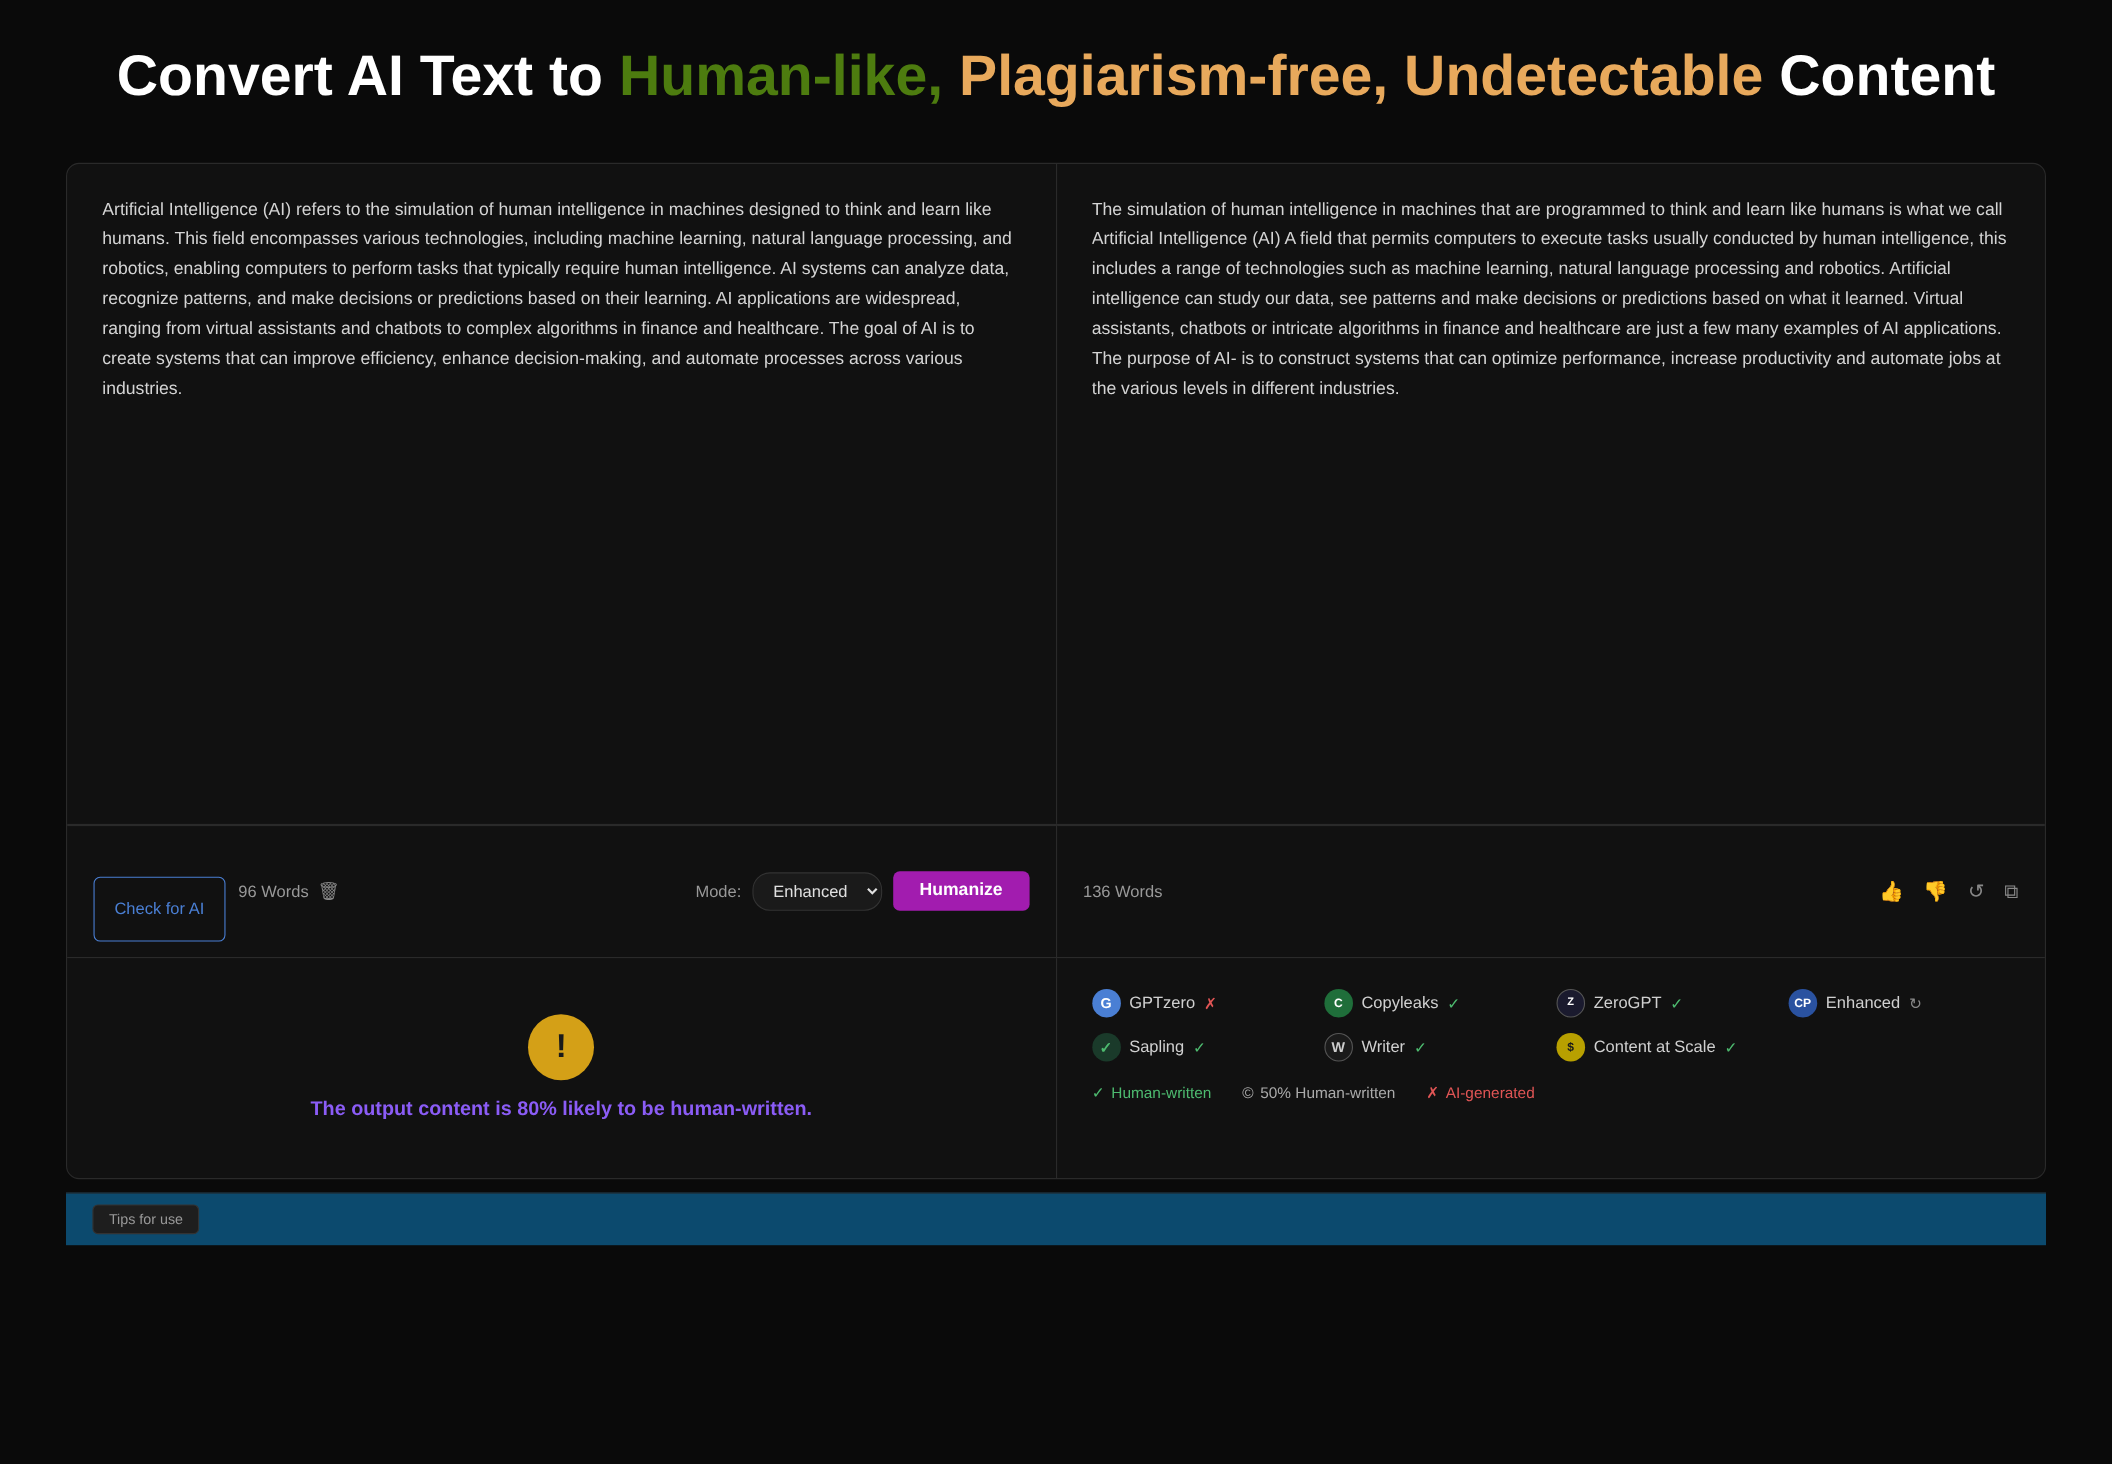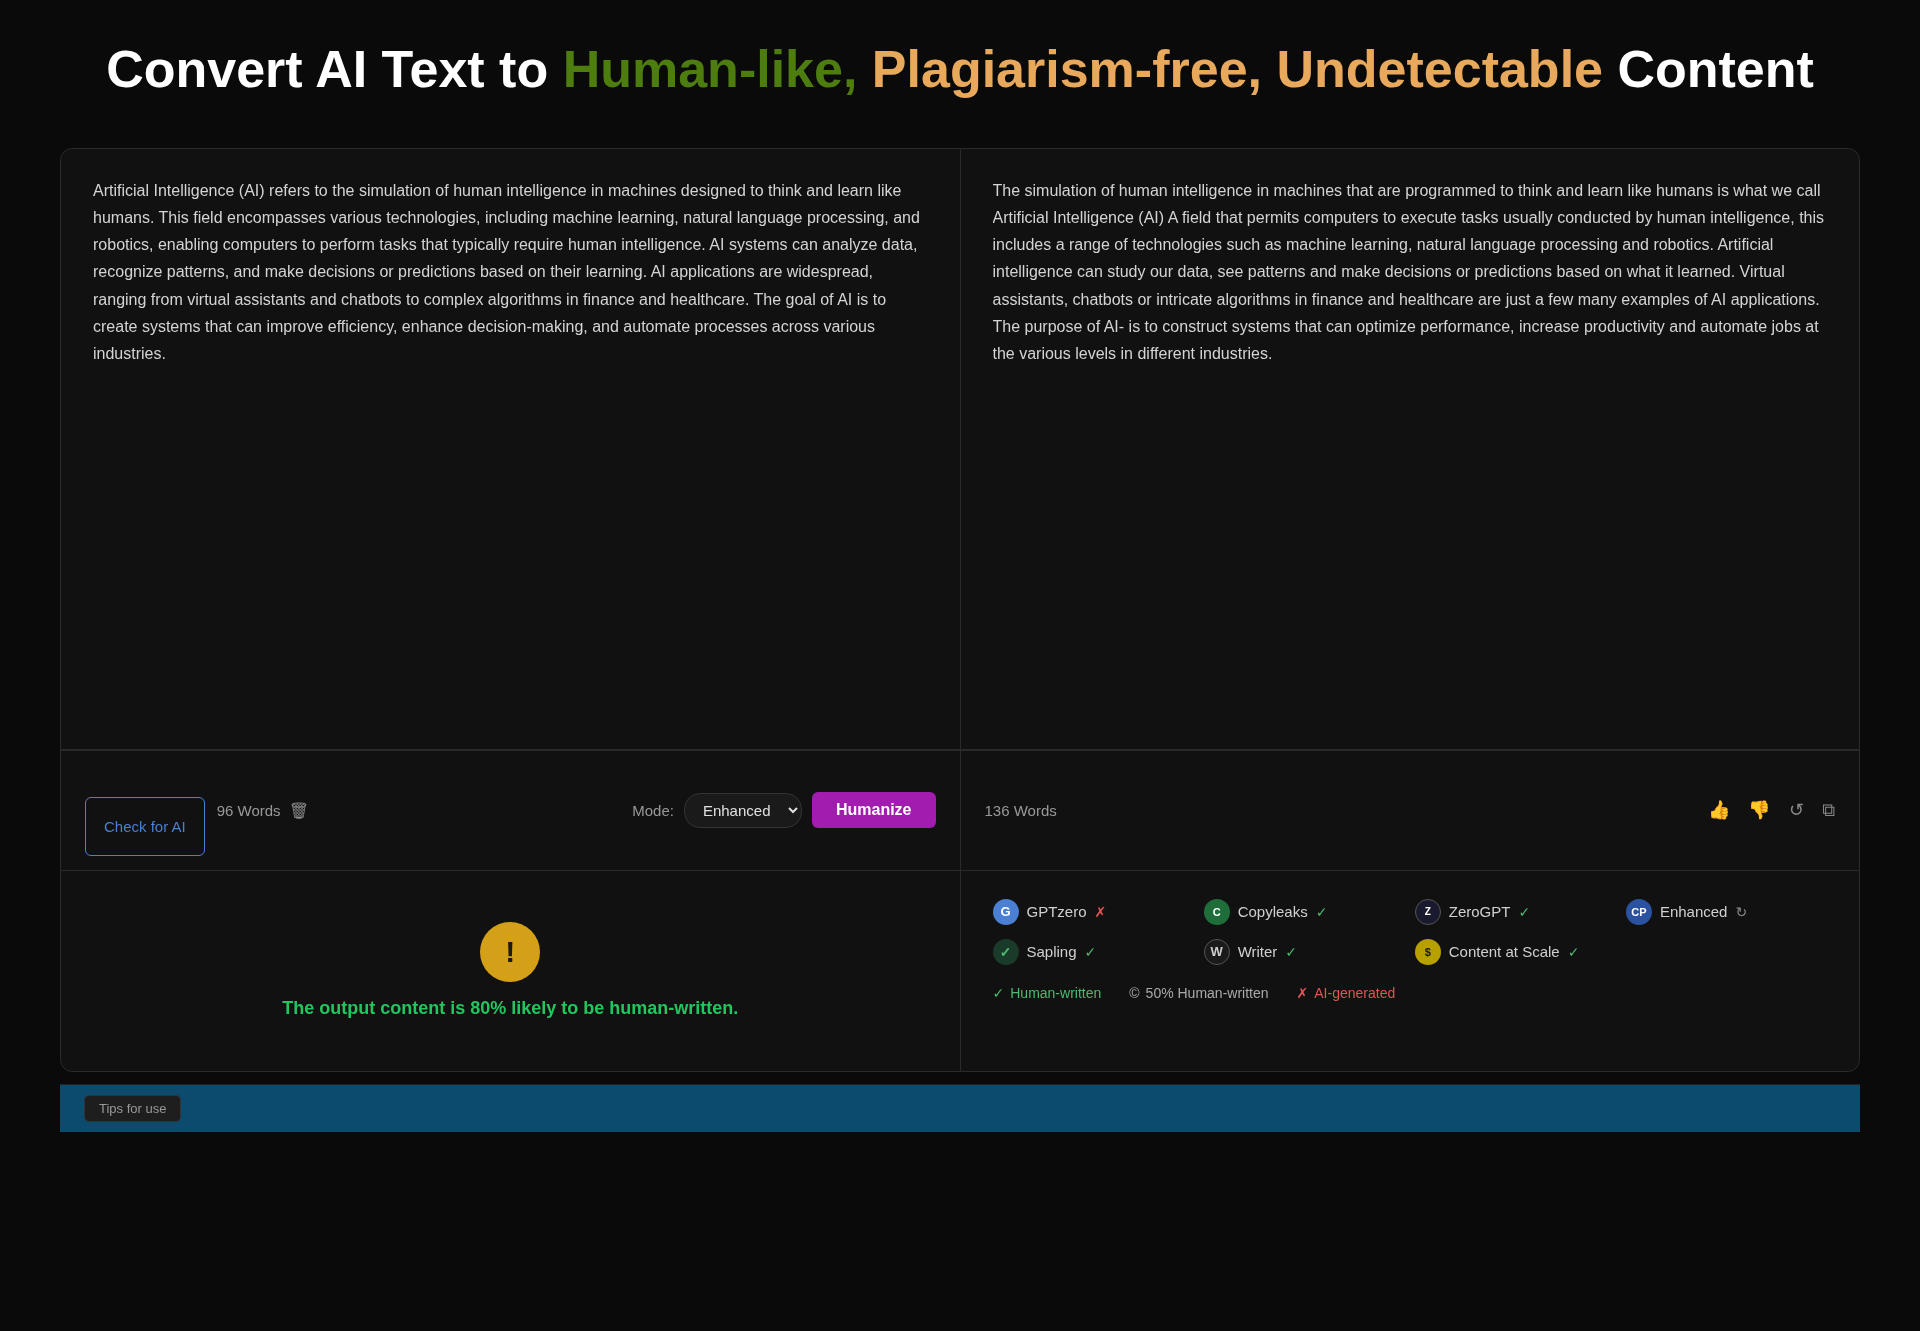--- a/index.html
+++ b/index.html
@@ -168,21 +168,21 @@
       align-items: center;
       justify-content: center;
       font-size: 30px;
       font-weight: 900;
       color: #1a1a1a;
     }
 
     .warning-text {
       font-size: 18px;
       font-weight: 700;
-      color: #22c55e;
+      color: #8b5cf6;
       text-align: center;
     }
 
     .right-bottom {
       flex: 1;
       padding: 28px 32px;
     }
 
     .checking-title {
       font-size: 16px;

